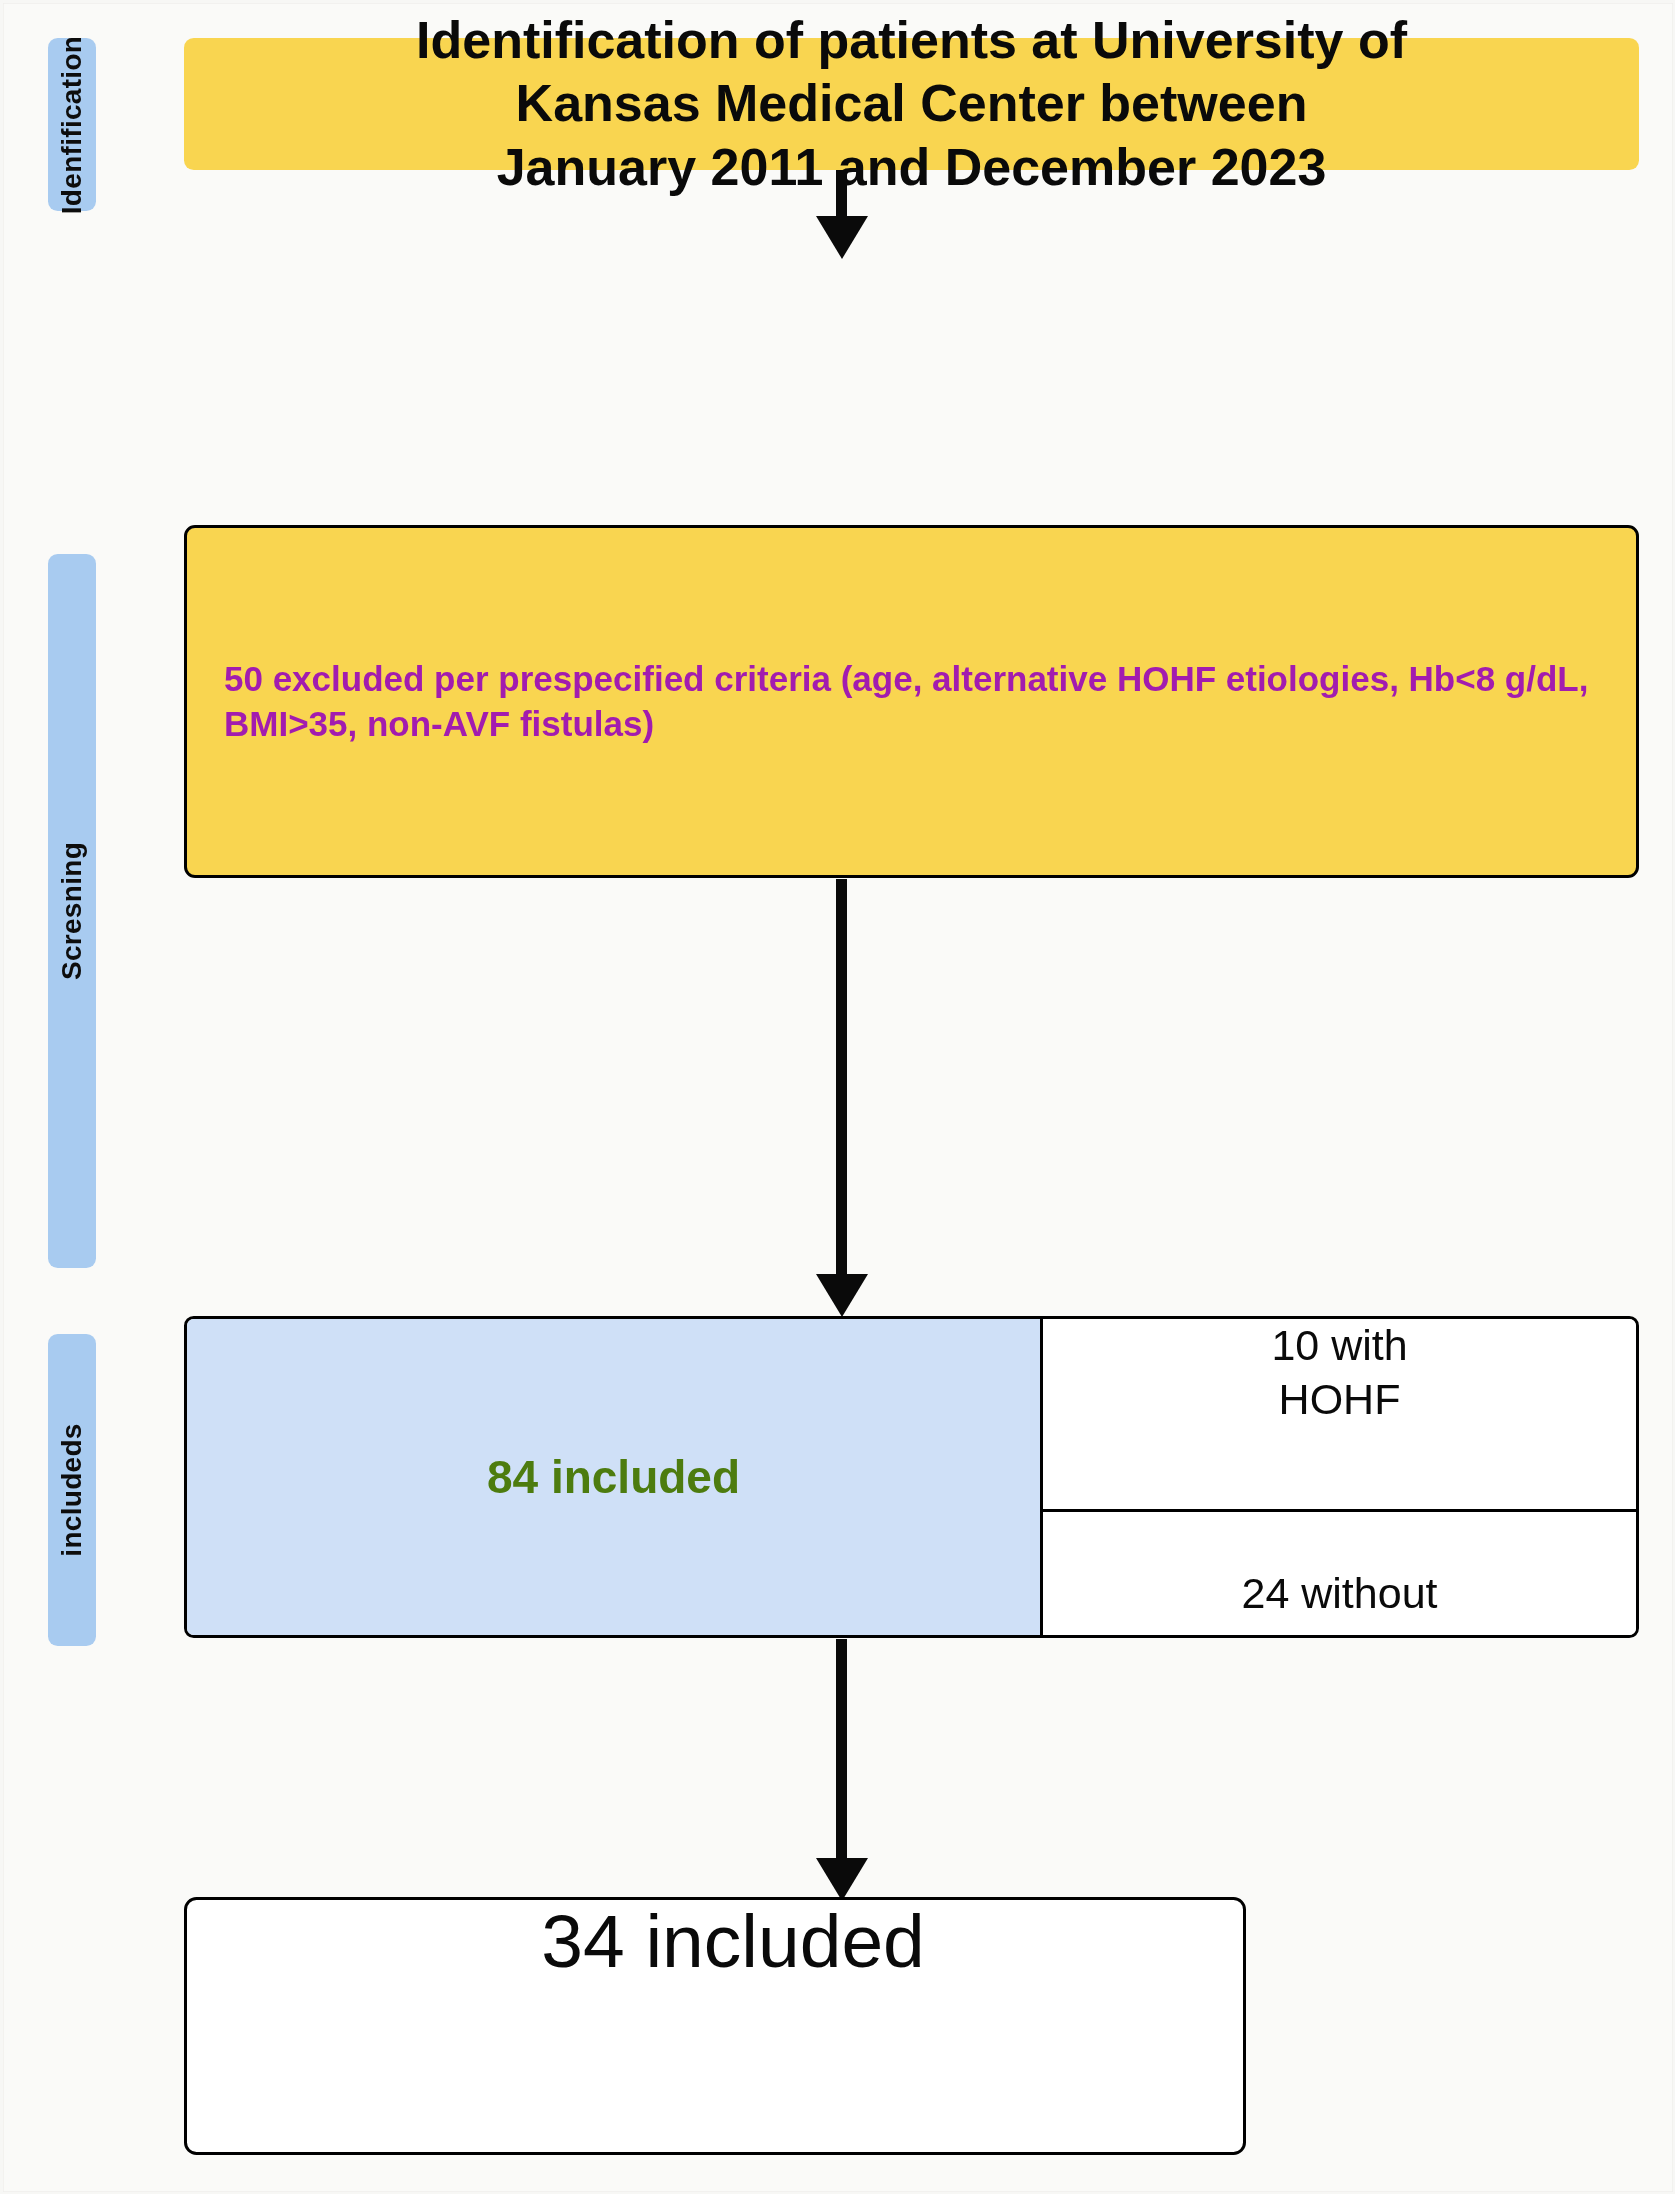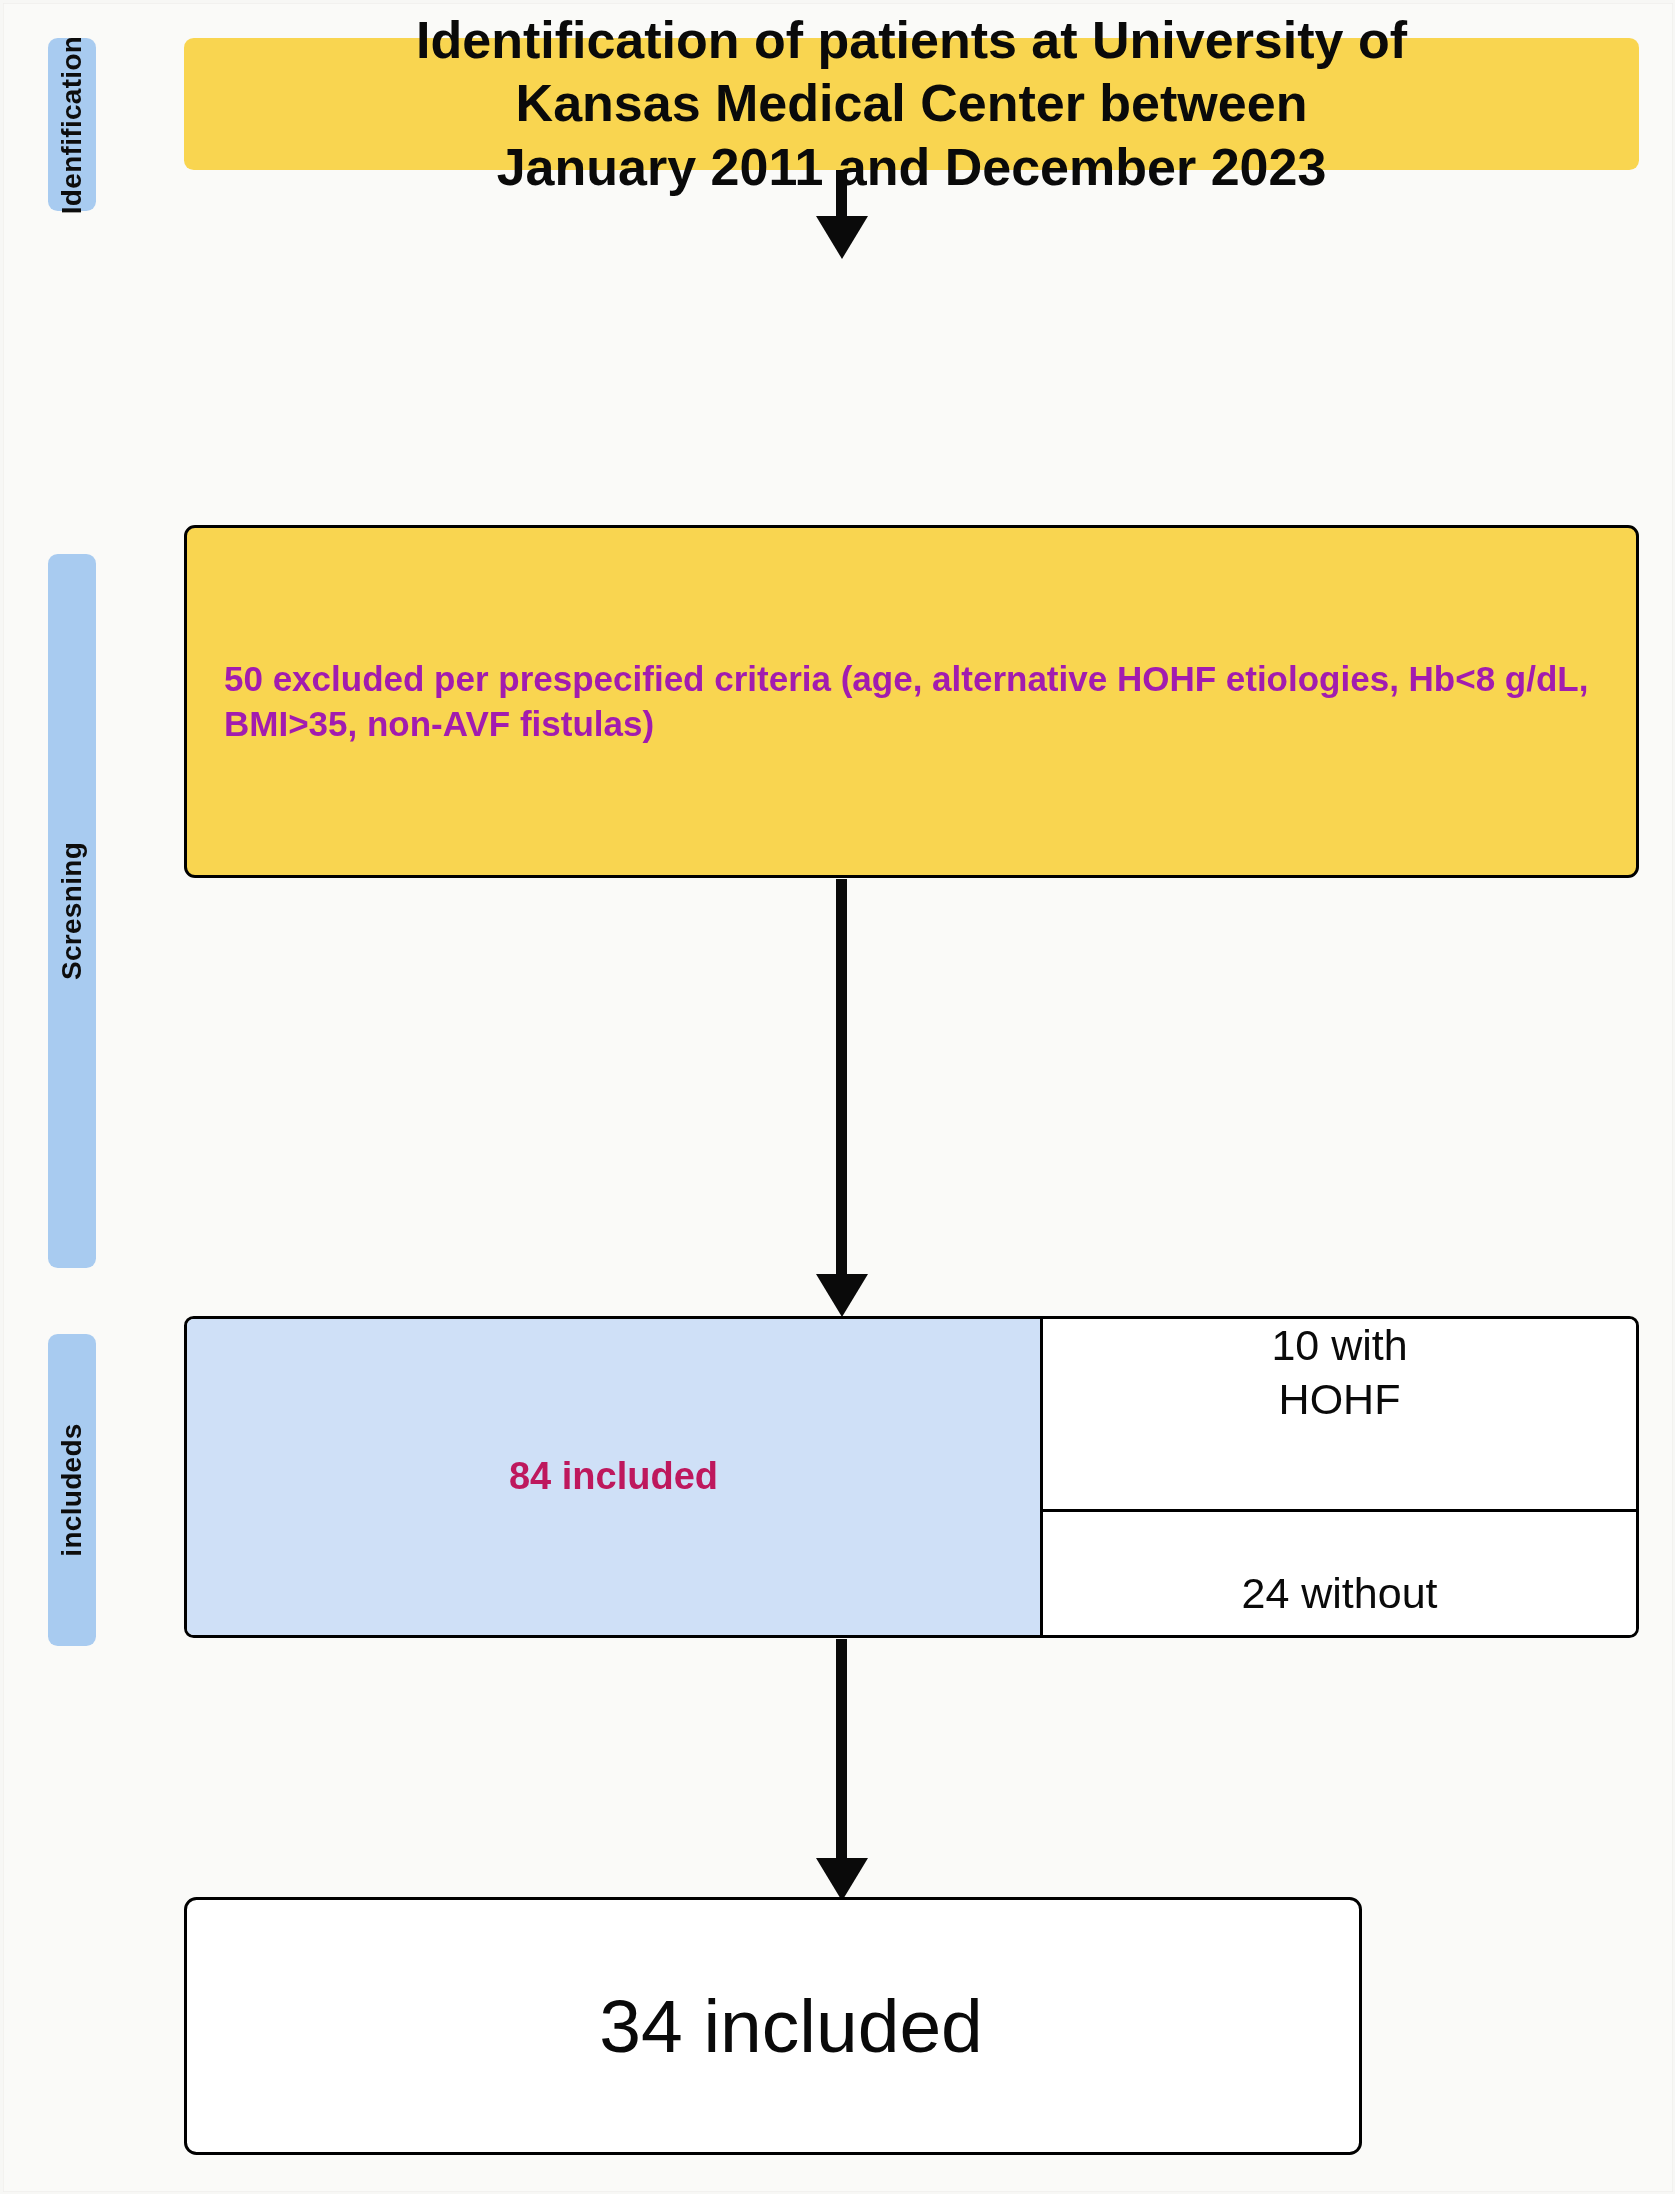--- a/index.html
+++ b/index.html
@@ -122,22 +122,22 @@
     width: 856px;
     background: #cfe0f7;
     display: flex;
     align-items: center;
     justify-content: center;
     border-right: 3.5px solid #000000;
     box-sizing: border-box;
   }
   #cell-included-total .box-text {
     font-weight: bold;
-    font-size: 38px;
-    color: #be185d;
+    font-size: 46px;
+    color: #4d7c0f;
     line-height: 1.15;
   }
   #col-subgroups {
     flex: 1;
     display: flex;
     flex-direction: column;
     background: #ffffff;
   }
   #cell-with-hohf {
     flex: 0 0 193px;
@@ -167,27 +167,26 @@
     font-size: 43px;
     color: #0a0a0a;
     line-height: 1.15;
     margin-top: 40px;
   }
 
   
   #box-final {
     left: 184px;
     top: 1897px;
-    width: 1178px;
+    width: 1062px;
     height: 258px;
     background: #ffffff;
     border: 3.5px solid #000000;
     border-radius: 12.5px;
     display: flex;
-    align-items: center;
     justify-content: center;
     padding-left: 36px;
   }
   #box-final .box-text {
     font-weight: normal;
     font-size: 75px;
     color: #0a0a0a;
     line-height: 1.1;
   }
 

